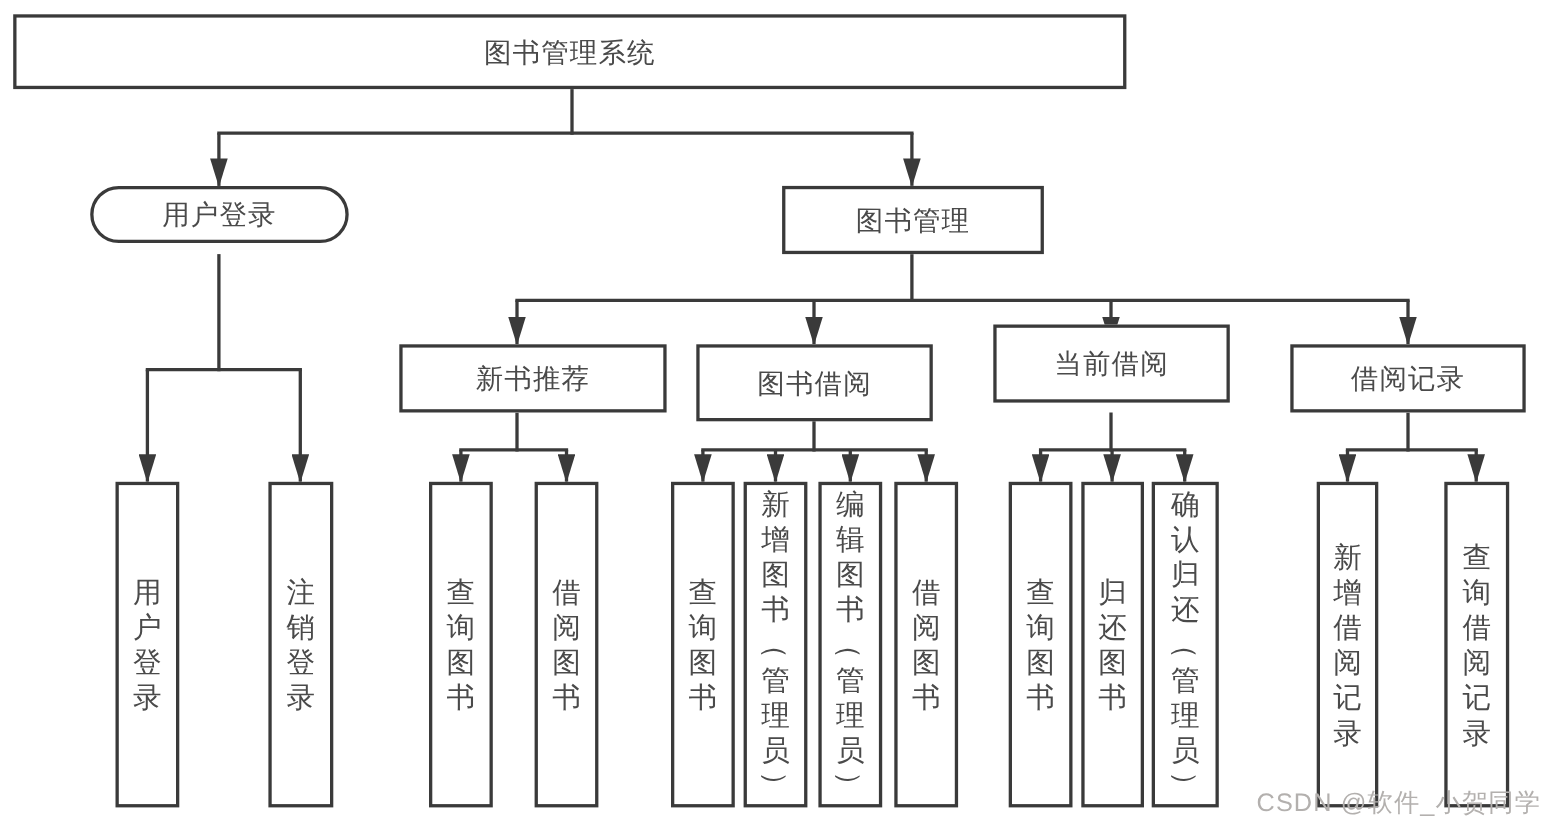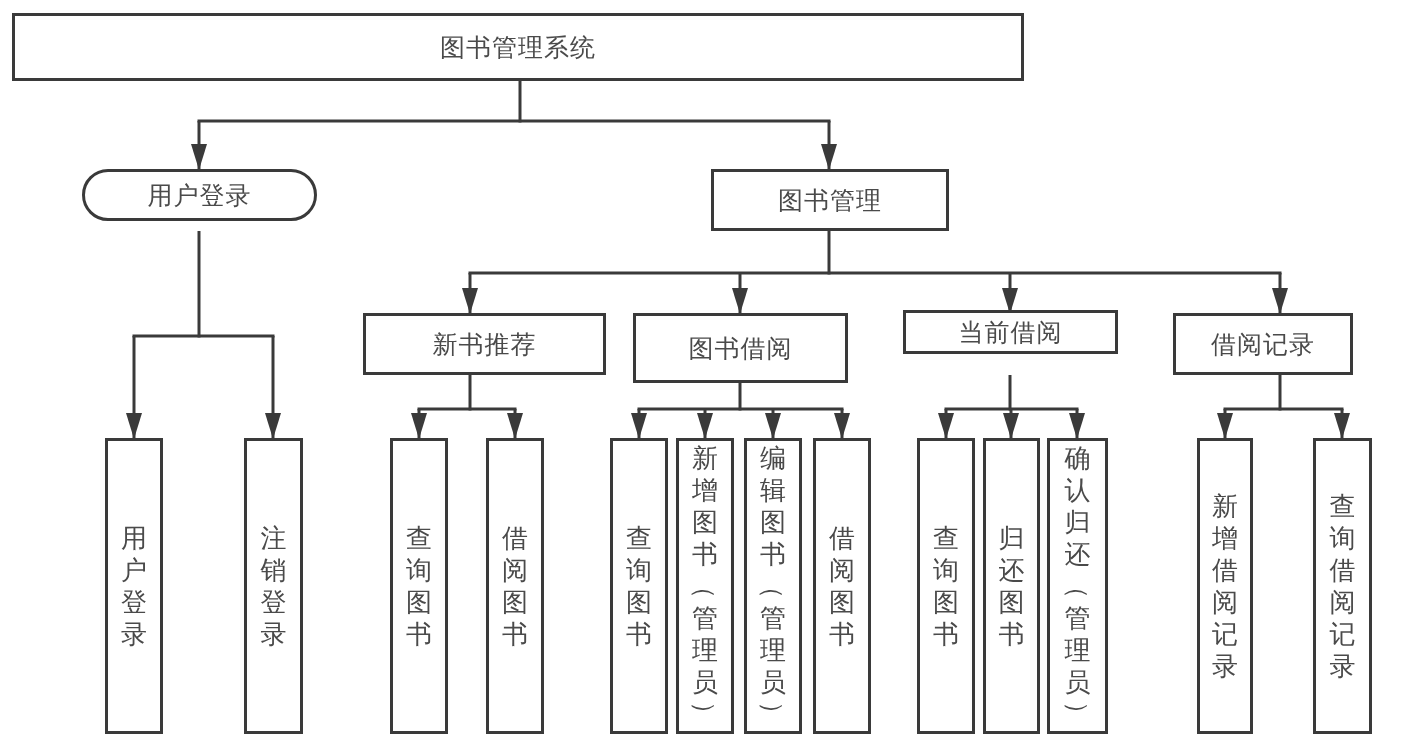--- a/index.html
+++ b/index.html
@@ -110,24 +110,24 @@
       </div>
       <div class="node" style="left: 711px; top: 169px; width: 238px; height: 62px;">
         <span class="hlabel">图书管理</span>
       </div>
       <div class="node" style="left: 363px; top: 313px; width: 243px; height: 62px;">
         <span class="hlabel">新书推荐</span>
       </div>
       <div class="node" style="left: 633px; top: 313px; width: 215px; height: 70px;">
         <span class="hlabel">图书借阅</span>
       </div>
-      <div class="node" style="left: 903px; top: 310px; width: 215px; height: 44px;">
+      <div class="node" style="left: 903px; top: 295px; width: 215px; height: 71px;">
         <span class="hlabel">当前借阅</span>
       </div>
-      <div class="node" style="left: 1173px; top: 313px; width: 180px; height: 62px;">
+      <div class="node" style="left: 1173px; top: 313px; width: 214px; height: 62px;">
         <span class="hlabel">借阅记录</span>
       </div>
       <div class="node" style="left: 105px; top: 438px; width: 58px; height: 296px;">
         <div class="vcol">
           <span class="glyph">用</span>
           <span class="glyph">户</span>
           <span class="glyph">登</span>
           <span class="glyph">录</span>
         </div>
       </div>
@@ -240,13 +240,14 @@
         <div class="vcol">
           <span class="glyph">查</span>
           <span class="glyph">询</span>
           <span class="glyph">借</span>
           <span class="glyph">阅</span>
           <span class="glyph">记</span>
           <span class="glyph">录</span>
         </div>
       </div>
     </div>
+  <div id="watermark">CSDN @软件_小贺同学</div>
 </div>
 
 </body></html>

